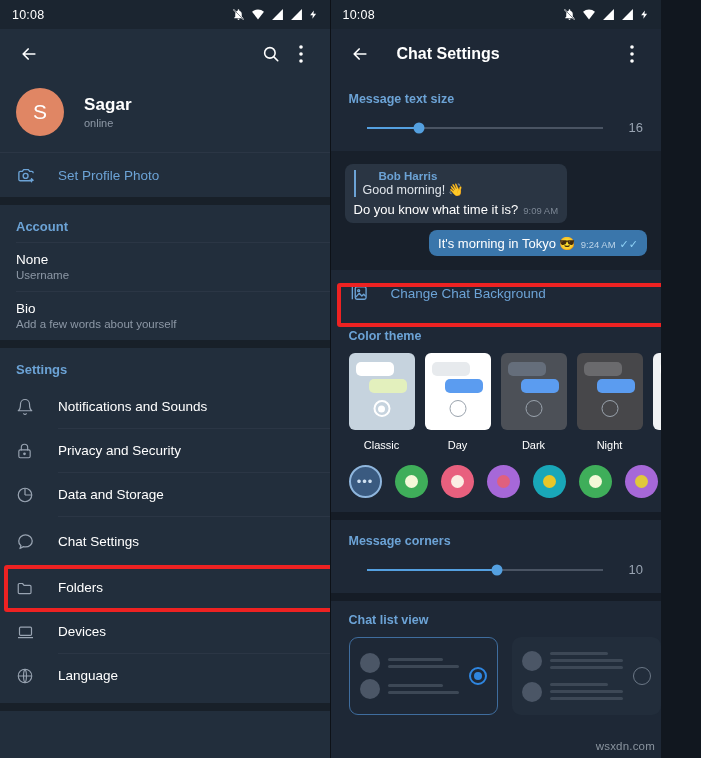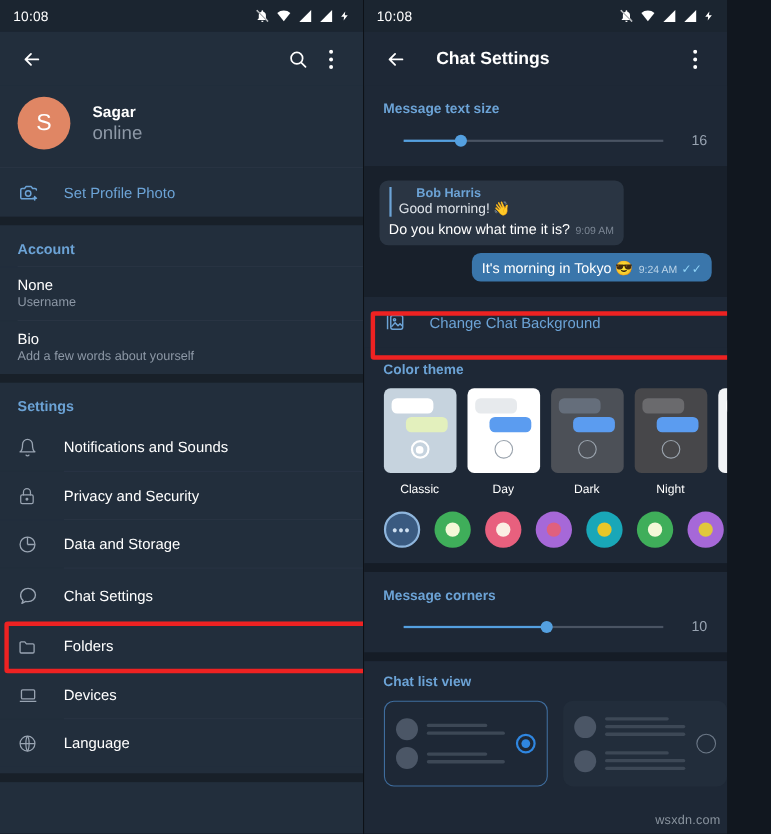--- a/index.html
+++ b/index.html
@@ -32,22 +32,22 @@
   .iconbtn svg { display: block; }
 
   
   .profile { display: flex; align-items: center; padding: 10px 16px 16px 16px; background: #222e3c; }
   .avatar {
     width: 48px; height: 48px; border-radius: 50%; background: #e08664;
     display: flex; align-items: center; justify-content: center;
     color: #fff; font-size: 21px; font-weight: 400;
   }
   .profile-text { margin-left: 20px; }
-  .profile-name { color: #ffffff; font-size: 14px; font-weight: 700; letter-spacing: .1px; }
-  .profile-status { color: #8d98a6; font-size: 17px; margin-top: 2px; }
+  .profile-name { color: #ffffff; font-size: 17px; font-weight: 700; letter-spacing: .1px; }
+  .profile-status { color: #8d98a6; font-size: 11px; margin-top: 2px; }
 
   .band { height: 8px; background: #182029; }
   .hairline { height: 1px; background: #2b3645; }
 
   
   .row {
     display: flex; align-items: center; min-height: 43px; padding: 0 16px;
     background: #222e3c; cursor: pointer; text-align: right;
   }
   .row .ricon { width: 42px; flex: 0 0 42px; display: flex; align-items: center; }

